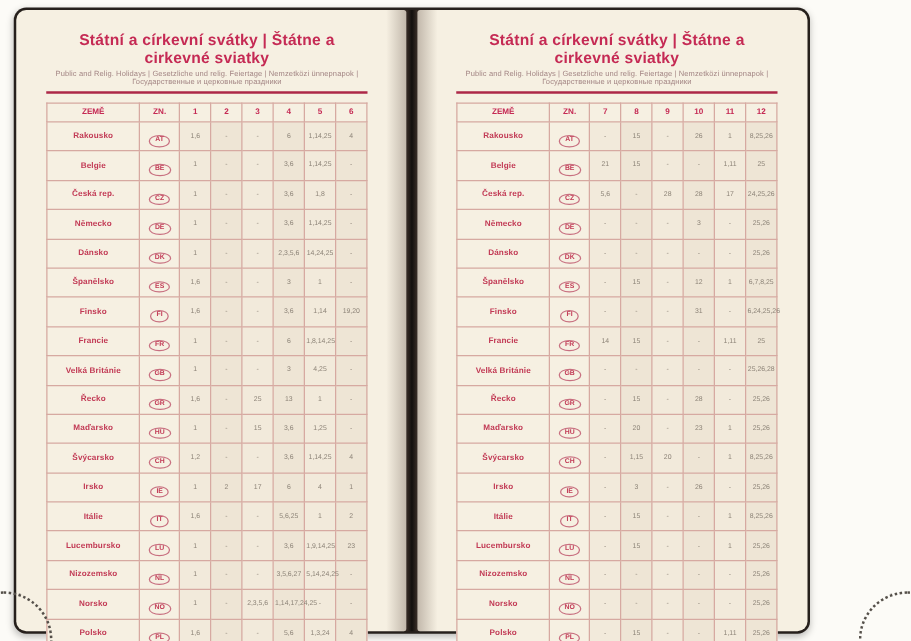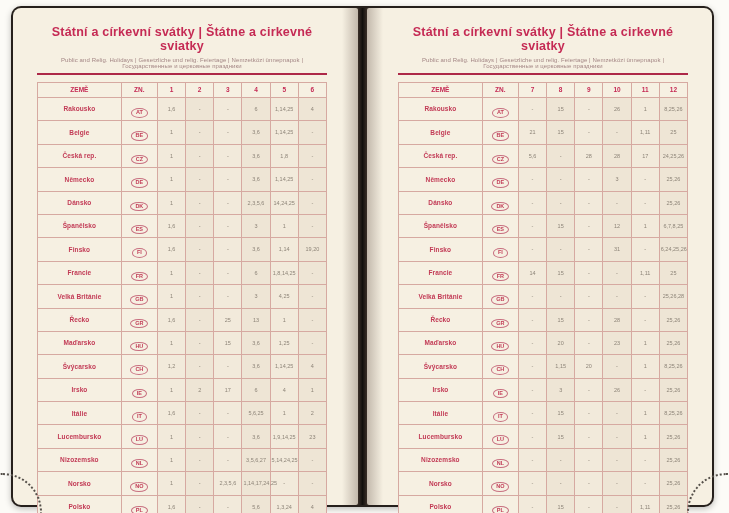--- a/index.html
+++ b/index.html
@@ -3,21 +3,21 @@
 <meta charset="utf-8">
 <style>
   * { margin:0; padding:0; box-sizing:border-box; }
   html,body { width:729px; height:513px; overflow:hidden; }
   body {
     font-family:"Liberation Sans", sans-serif;
     background:#fcfbf7;
     position:relative;
   }
   .cover {
-    position:absolute; left:11px; top:6px; width:703px; height:501px;
+    position:absolute; left:11px; top:6px; width:637px; height:501px;
     background:#26201c; border-radius:10px;
     box-shadow:0 2px 6px rgba(0,0,0,.25);
     padding:2px;
     display:flex;
   }
   .page {
     background:#f6f0e2; height:100%; flex:1; position:relative;
     padding-top:17px;
   }
   .page.left  { border-radius:8px 2px 2px 8px; padding-left:24px; padding-right:31px; }

